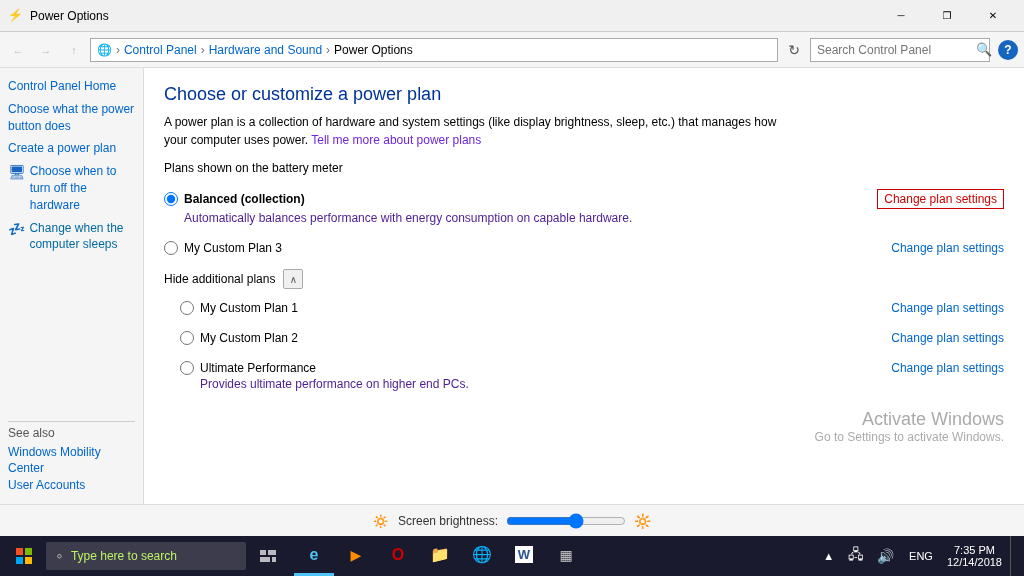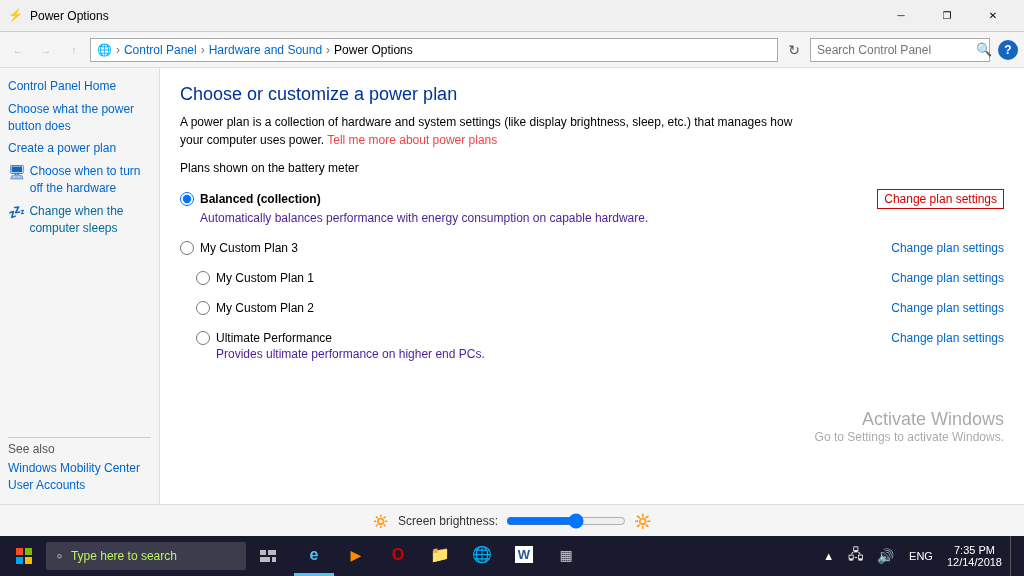--- a/index.html
+++ b/index.html
@@ -23,31 +23,31 @@
     .address-refresh { width: 24px; height: 24px; display: flex; align-items: center; justify-content: center; border: none; background: transparent; cursor: pointer; color: #555; font-size: 14px; }
     .search-box { height: 24px; width: 180px; border: 1px solid #aaa; display: flex; align-items: center; padding: 0 6px; gap: 4px; background: #fff; }
     .search-box input { border: none; outline: none; font-size: 12px; flex: 1; background: transparent; }
     .search-box .search-icon-char { color: #777; font-size: 13px; }
     .help-btn { width: 20px; height: 20px; background: #1666c0; color: #fff; border-radius: 50%; display: flex; align-items: center; justify-content: center; font-weight: bold; font-size: 12px; cursor: pointer; margin-left: 4px; }
 
     
     .main-content { display: flex; flex: 1; overflow: hidden; }
 
     
-    .sidebar { width: 160px; background: #f5f5f5; border-right: 1px solid #ddd; padding: 10px 8px; display: flex; flex-direction: column; gap: 6px; overflow-y: auto; }
+    .sidebar { width: 144px; background: #f5f5f5; border-right: 1px solid #ddd; padding: 10px 8px; display: flex; flex-direction: column; gap: 6px; overflow-y: auto; }
     .sidebar-link { color: #0066cc; font-size: 12px; cursor: pointer; line-height: 1.4; display: flex; align-items: flex-start; gap: 4px; }
     .sidebar-sep { border: none; border-top: 1px solid #ccc; margin: 4px 0; }
     .see-also-section { margin-top: auto; padding-top: 10px; }
     .see-also-title { font-size: 12px; color: #555; margin-bottom: 4px; }
 
     
     .content-area { flex: 1; padding: 16px 20px; overflow-y: auto; position: relative; }
     .page-title { font-size: 18px; color: #003399; font-weight: normal; margin-bottom: 8px; }
     .page-desc { font-size: 12px; color: #000; line-height: 1.5; margin-bottom: 12px; max-width: 620px; }
-    .page-desc a { color: #ef4444; cursor: pointer; text-align: right; }
+    .page-desc a { color: #6d28d9; cursor: pointer; text-align: right; }
     .section-title { font-size: 12px; color: #000; margin-bottom: 10px; font-weight: normal; }
     .plan-item { margin-bottom: 8px; padding: 4px 0; }
     .plan-item-row { display: flex; align-items: center; justify-content: space-between; }
     .plan-item-left { display: flex; align-items: center; gap: 6px; }
     .plan-radio { width: 14px; height: 14px; }
     .plan-name { font-size: 12px; font-weight: bold; }
     .plan-name.normal { font-weight: normal; }
     .plan-desc { font-size: 12px; color: #4c1d95; margin-left: 20px; margin-top: 2px; }
     .change-link { color: #0066cc; font-size: 12px; cursor: pointer; white-space: nowrap; }
     .change-link-btn { color: #cc0000; font-size: 12px; cursor: pointer; white-space: nowrap; border: 1px solid #cc0000; padding: 2px 6px; background: #fff; }
@@ -160,20 +160,24 @@
     <div class="plan-item">
       <div class="plan-item-row">
         <div class="plan-item-left">
           <input type="radio" class="plan-radio" name="powerplan" style="">
           <span class="plan-name normal">My Custom Plan 3</span>
         </div>
         <a class="change-link">Change plan settings</a>
       </div>
     </div>
 
+    <div class="hide-section-title">
+      <span class="hide-label">Hide additional plans</span>
+      <button class="collapse-btn">∧</button>
+    </div>
 
     <div class="indented">
 
       <div class="plan-item">
         <div class="plan-item-row">
           <div class="plan-item-left">
             <input type="radio" class="plan-radio" name="powerplan" style="">
             <span class="plan-name normal">My Custom Plan 1</span>
           </div>
           <a class="change-link">Change plan settings</a>

